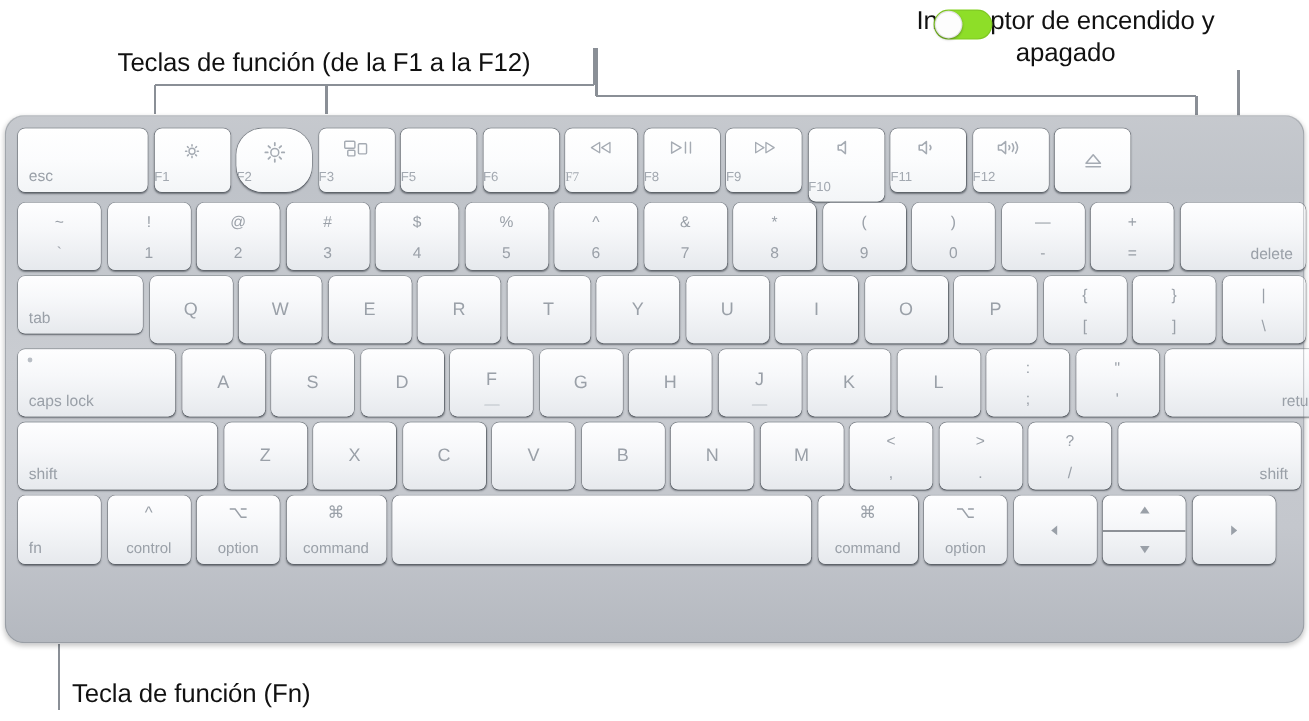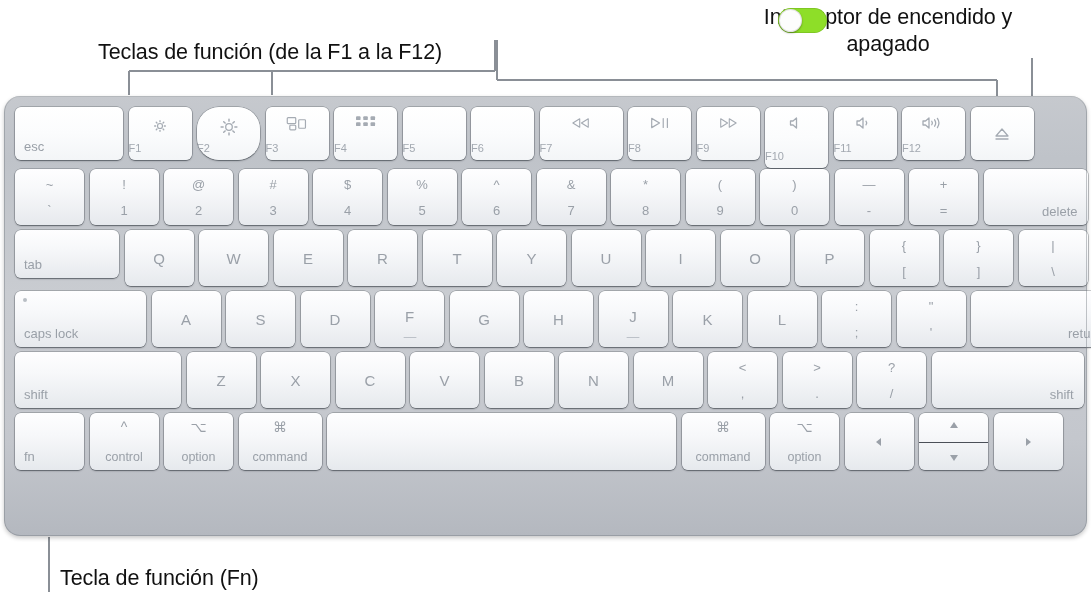--- a/index.html
+++ b/index.html
@@ -164,43 +164,30 @@
         <span class="lbl-icon">
           <svg class="icn" width="22" height="16" viewBox="0 0 26 18" stroke="#a5abb3" stroke-width="1.4" fill="none">
             <rect x="1.5" y="1.5" width="10" height="7" rx="1"></rect>
             <rect x="4.5" y="10.5" width="7" height="5.5" rx="1"></rect>
             <rect x="15" y="4" width="8" height="10" rx="1"></rect>
           </svg>
         </span>
         <span class="lbl-fnnum">F3</span>
       </div>
 
-      <div class="key fnrow" style="width:63px;height:53px;">
-        <span class="lbl-icon">
-          <svg class="icn" width="20" height="15" viewBox="0 0 22 16" fill="#a5abb3">
-            <rect x="0" y="0" width="5" height="4.2" rx="1"></rect>
-            <rect x="8" y="0" width="5" height="4.2" rx="1"></rect>
-            <rect x="16" y="0" width="5" height="4.2" rx="1"></rect>
-            <rect x="0" y="6.6" width="5" height="4.2" rx="1"></rect>
-            <rect x="8" y="6.6" width="5" height="4.2" rx="1"></rect>
-            <rect x="16" y="6.6" width="5" height="4.2" rx="1"></rect>
-          </svg>
-        </span>
-        <span class="lbl-fnnum">F4</span>
-      </div>
 
       <div class="key fnrow" style="width:63px;height:53px;">
         <span class="lbl-fnnum">F5</span>
       </div>
 
       <div class="key fnrow" style="width:63px;height:53px;">
         <span class="lbl-fnnum">F6</span>
       </div>
 
-      <div class="key fnrow" style="width:83px;height:53px;">
+      <div class="key fnrow" style="width:60px;height:53px;font-family:Liberation Serif, serif;">
         <span class="lbl-icon">
           <svg class="icn" width="24" height="14" viewBox="0 0 28 14" stroke="#a5abb3" stroke-width="1.3" fill="none" stroke-linejoin="round">
             <path d="M12.5 2 L4.5 7 L12.5 12 Z"></path>
             <path d="M22.5 2 L14.5 7 L22.5 12 Z"></path>
           </svg>
         </span>
         <span class="lbl-fnnum">F7</span>
       </div>
 
       <div class="key fnrow" style="width:63px;height:53px;">

